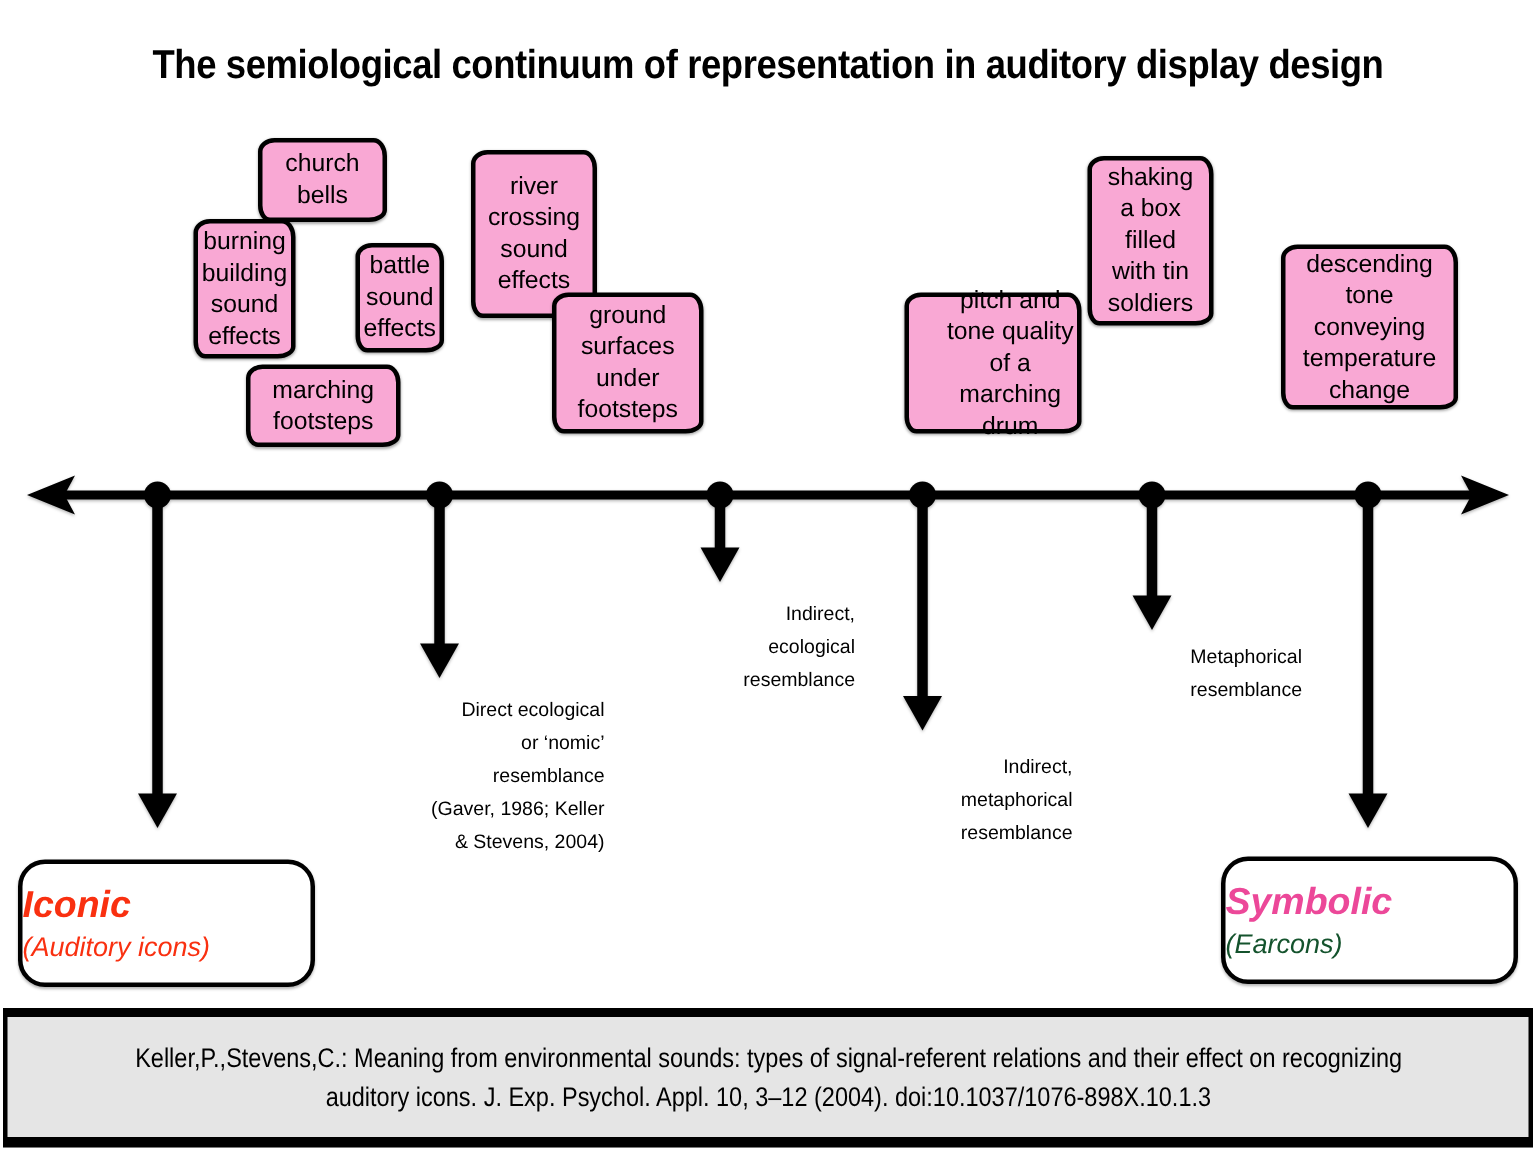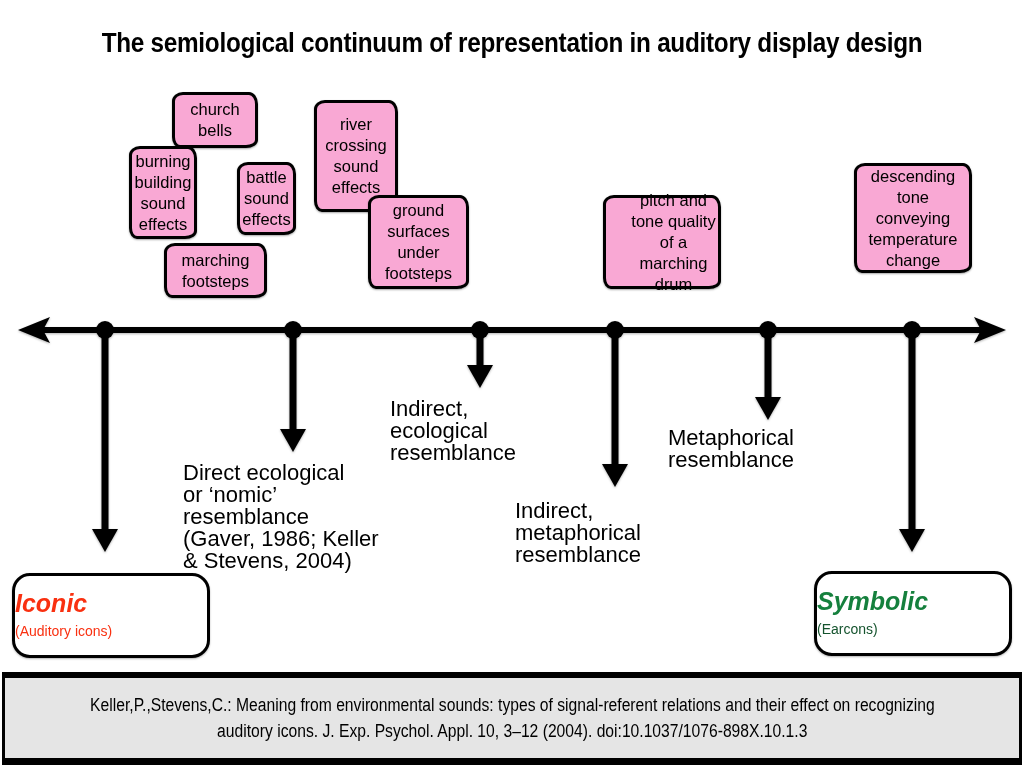--- a/index.html
+++ b/index.html
@@ -47,22 +47,22 @@
     position: absolute;
     left: 0;
     top: 315px;
     width: 1024px;
     height: 250px;
     z-index: 1;
     filter: drop-shadow(0 1px 1px rgba(0,0,0,0.3));
   }
   .continuum-label {
     position: absolute;
-    text-align: left;
-    font-size: 22px;
+    text-align: right;
+    font-size: 13px;
     line-height: 22px;
     white-space: pre-line;
     z-index: 2;
   }
   .endpoint-box {
     position: absolute;
     width: 198px;
     height: 85px;
     border: 3px solid #000;
     border-radius: 18px;
@@ -75,22 +75,23 @@
     box-shadow: 0 1px 2px rgba(0,0,0,0.3);
     z-index: 2;
   }
   .endpoint-label {
     font-size: 25px;
     font-weight: bold;
     font-style: italic;
     line-height: 30px;
   }
   .endpoint-sublabel {
-    font-size: 14px;
+    font-size: 18px;
     line-height: 26px;
+    font-style: italic;
   }
   .citation-bar {
     position: absolute;
     left: 2px;
     top: 672px;
     width: 1020px;
     height: 93px;
     background: #e5e5e5;
     border-left: 3px solid #000;
     border-right: 3px solid #000;
@@ -148,20 +149,27 @@
 surfaces
 under
 footsteps</span>
   </div>
   <div class="sketch-box" style="left:603px; top:195px; width:118px; height:94px;padding-left:23px;">
     <span>pitch and
 tone quality
 of a marching
 drum</span>
   </div>
+  <div class="sketch-box" style="left:725px; top:104px; width:84px; height:113px;">
+    <span>shaking
+a box
+filled
+with tin
+soldiers</span>
+  </div>
   <div class="sketch-box" style="left:854px; top:163px; width:118px; height:110px;">
     <span>descending
 tone
 conveying
 temperature
 change</span>
   </div>
 
   <svg class="timeline-svg" viewBox="0 0 1024 250" aria-hidden="true">
     <g fill="#000" stroke="#000">
@@ -204,21 +212,21 @@
 metaphorical
 resemblance</div>
   <div class="continuum-label" style="left:668px; top:427px; width:200px;">Metaphorical
 resemblance</div>
 
   <div class="endpoint-box" style="left:12px; top:573px;">
     <div class="endpoint-label" style="color:#F93010;">Iconic</div>
     <div class="endpoint-sublabel" style="color:#F93010;">(Auditory icons)</div>
   </div>
   <div class="endpoint-box" style="left:814px; top:571px;">
-    <div class="endpoint-label" style="color:#15803d;">Symbolic</div>
+    <div class="endpoint-label" style="color:#ec4899;">Symbolic</div>
     <div class="endpoint-sublabel" style="color:#14532d;">(Earcons)</div>
   </div>
 
   <div class="citation-bar">
     <div class="citation-line">Keller,P.,Stevens,C.: Meaning from environmental sounds: types of signal-referent relations and their effect on recognizing</div>
     <div class="citation-line">auditory icons. J. Exp. Psychol. Appl. 10, 3–12 (2004). doi:10.1037/1076-898X.10.1.3</div>
   </div>
 
 </div>
 

